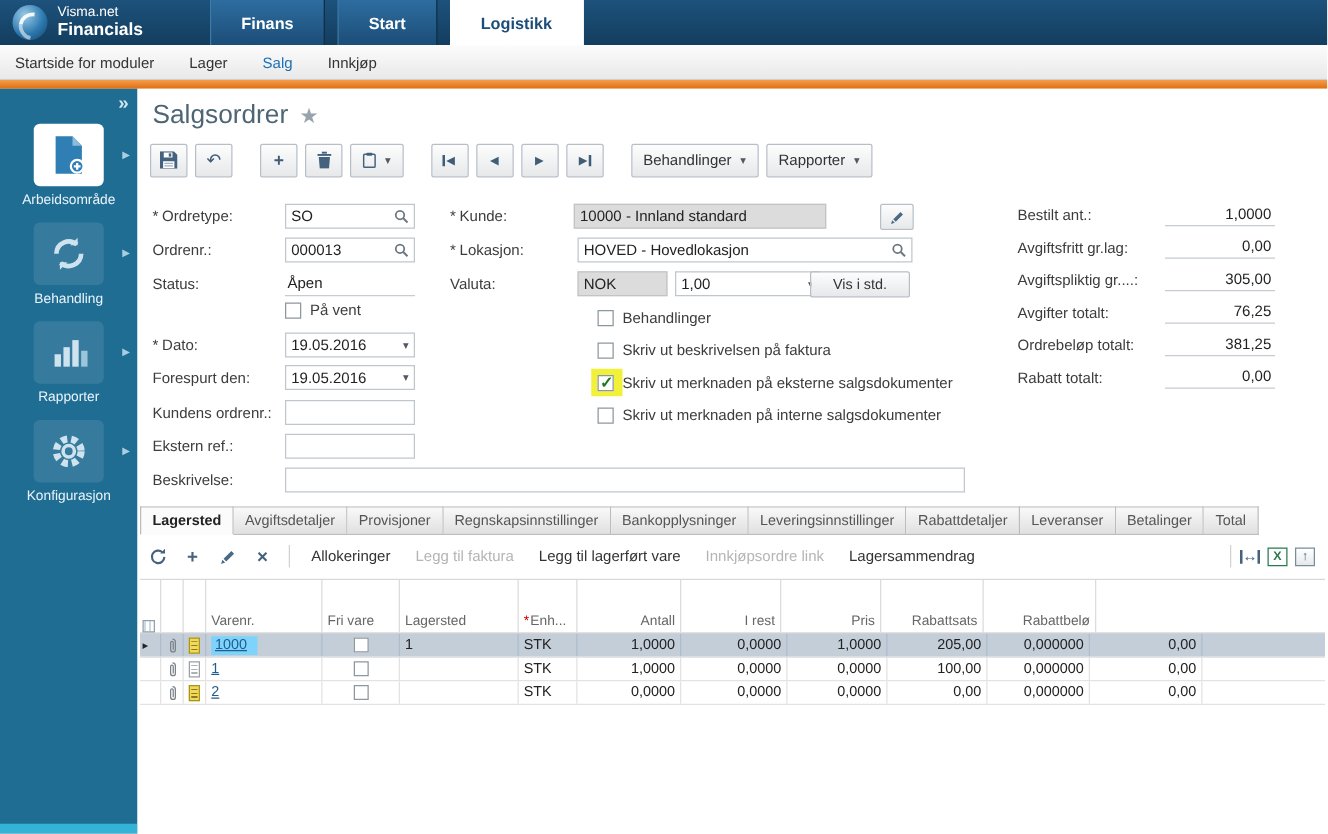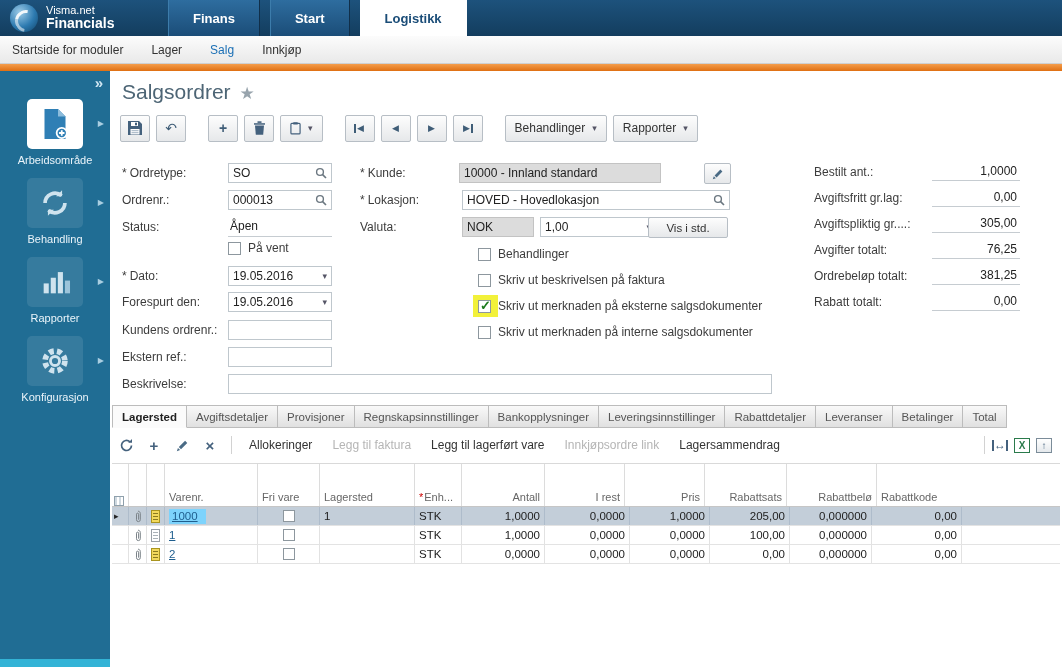--- a/index.html
+++ b/index.html
@@ -476,21 +476,20 @@
         <div class="gh w-lag">Lagersted</div>
         <div class="gh w-enh">
             <span class="req">*</span>
             <span>Enh...</span>
           </div>
         <div class="gh w-antall num">Antall</div>
         <div class="gh w-irest num">I rest</div>
         <div class="gh w-pris num">Pris</div>
         <div class="gh w-rsats num">Rabattsats</div>
         <div class="gh w-rbel num">Rabattbelø</div>
-        <div class="gh w-rkode">Rabattkode</div>
       </div>
 
       <div class="grow sel">
         <div class="gc w-sel">
             <span class="rowarrow">▸</span>
           </div>
         <div class="gc w-clip">
           <svg width="8" height="13" viewBox="0 0 8 13">
               <path d="M4 1.2c1.3 0 2.3 1 2.3 2.3v6.2a1.9 1.9 0 0 1-3.8 0V4.2a1.05 1.05 0 0 1 2.1 0v5.5" fill="none" stroke="#7a8288" stroke-width="1"></path>
             </svg>

